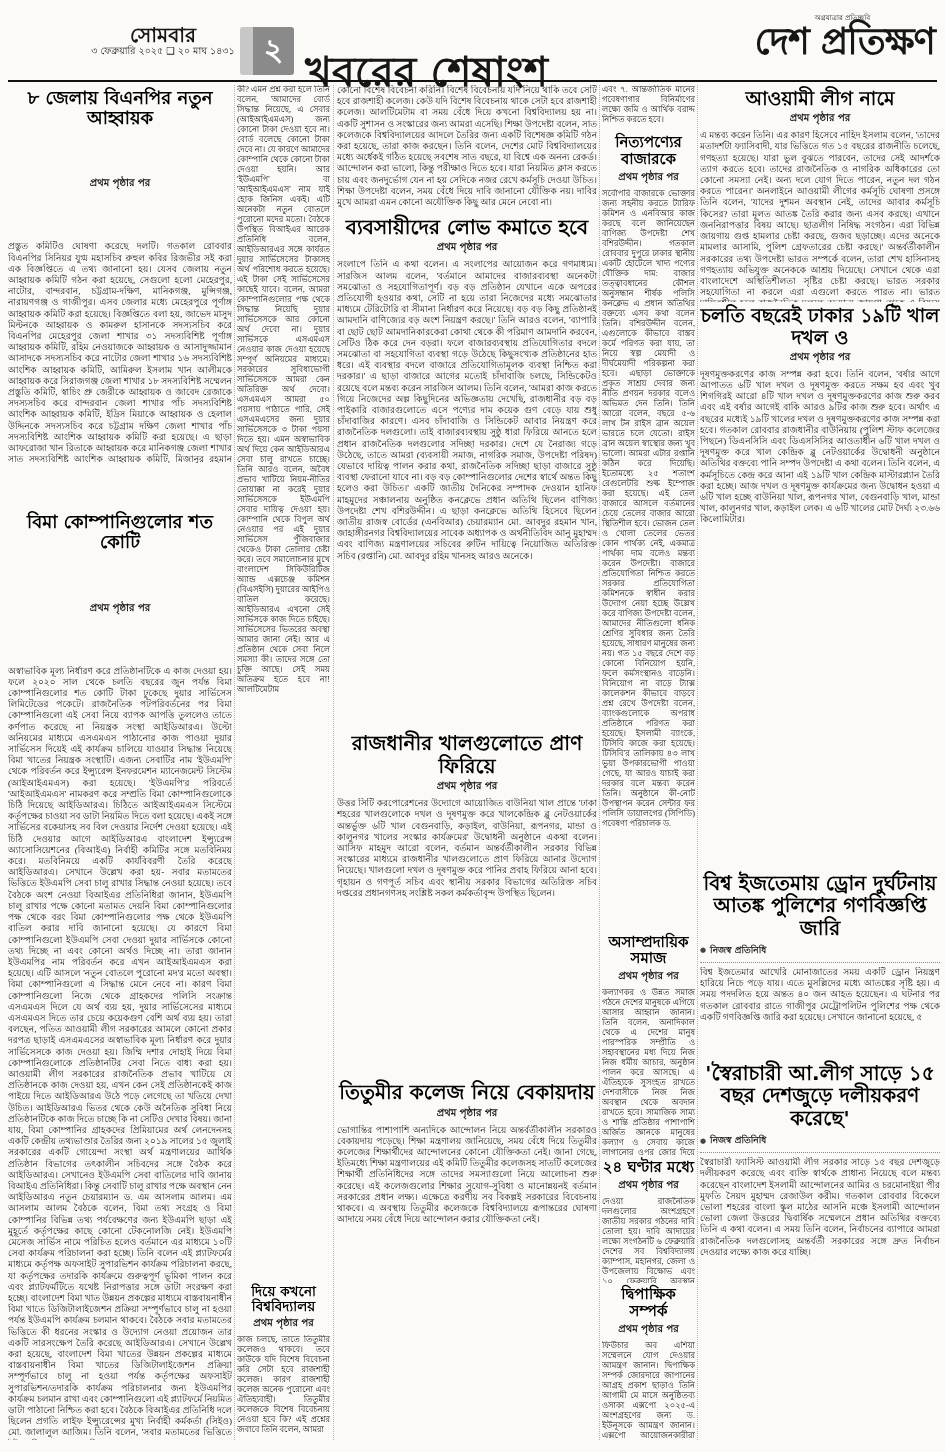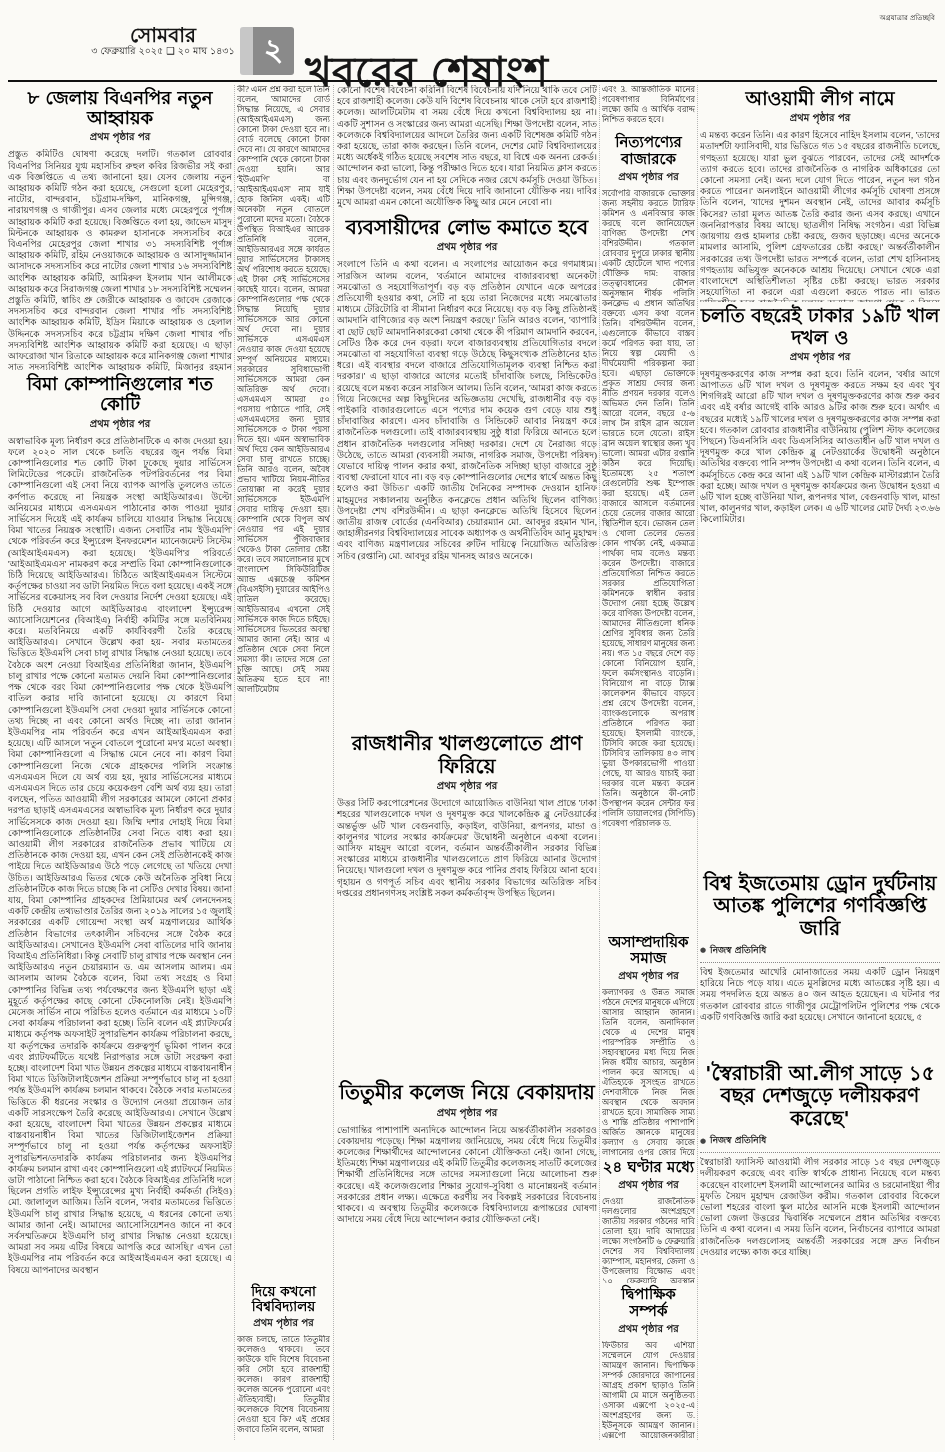--- a/index.html
+++ b/index.html
@@ -13,21 +13,21 @@
   #page-badge{position:absolute;left:240px;top:27px;width:54px;height:48px;display:flex;border-radius:3px;overflow:hidden;}
   #page-badge .strip{width:13px;background:#c7c7c7;}
   #page-badge .num{flex:1;background:#8a8a8a;color:#fff;font-weight:bold;font-size:30px;
         display:flex;align-items:center;justify-content:center;}
   #section-title{position:absolute;left:305px;top:24px;font-size:41px;font-weight:bold;letter-spacing:0;margin-top:16px;}
   #masthead{position:absolute;right:10px;top:14px;text-align:left;}
   #masthead-tagline{font-size:7px;line-height:8px;margin-left:60px;}
   #masthead-logo{font-size:37px;font-weight:bold;line-height:40px;letter-spacing:-1px;}
   
   .col{position:absolute;top:85px;bottom:12px;display:flex;flex-direction:column;overflow:hidden;}
-  #blockA{left:8px;width:224px;}
+  #blockA{left:8px;width:224px;gap:46px;}
   #colB{left:237px;width:93px;}
   #blockC{left:337px;width:260px;}
   #colD{left:602px;width:93px;}
   #blockE{left:700px;width:240px;}
   .vsep{position:absolute;top:85px;bottom:12px;width:0;border-left:1px dotted #b5b5b5;}
   
   .headline{font-weight:bold;text-align:center;color:#000;line-height:1.12;margin:3px 0 1px;flex:0 0 auto;}
   .h-a{font-size:18px;}
   .h-b{font-size:13.5px;}
   .h-c{font-size:20px;}
@@ -55,20 +55,21 @@
 
   <div id="page-badge">
     <div class="strip"></div>
     <div class="num">২</div>
   </div>
 
   <div id="section-title">খবরের শেষাংশ</div>
 
   <div id="masthead">
     <div id="masthead-tagline">অগ্রযাত্রার প্রতিচ্ছবি</div>
+    <div id="masthead-logo">দেশ প্রতিক্ষণ</div>
   </div>
 
   <div id="header-rule"></div>
 
   <div class="vsep" style="left:234px"></div>
   <div class="vsep" style="left:333px"></div>
   <div class="vsep" style="left:599px"></div>
   <div class="vsep" style="left:697px"></div>
 
   <div id="blockA" class="col">
@@ -98,21 +99,21 @@
     <div class="headline h-c">রাজধানীর খালগুলোতে প্রাণ ফিরিয়ে</div>
     <div class="sub">প্রথম পৃষ্ঠার পর</div>
     <div class="body-txt wide" style="height:280px">উত্তর সিটি করপোরেশনের উদ্যোগে আয়োজিত বাউনিয়া খাল প্রান্তে 'ঢাকা শহরের খালগুলোকে দখল ও দূষণমুক্ত করে খালকেন্দ্রিক ব্লু নেটওয়ার্কের অন্তর্ভুক্ত ৬টি খাল বেগুনবাড়ি, কড়াইল, বাউনিয়া, রূপনগর, মান্ডা ও কালুনগর খালের সংস্কার কার্যক্রমের' উদ্বোধনী অনুষ্ঠানে একথা বলেন। আসিফ মাহমুদ আরো বলেন, বর্তমান অন্তর্বর্তীকালীন সরকার বিভিন্ন সংস্কারের মাধ্যমে রাজধানীর খালগুলোতে প্রাণ ফিরিয়ে আনার উদ্যোগ নিয়েছে। খালগুলো দখল ও দূষণমুক্ত করে পানির প্রবাহ ফিরিয়ে আনা হবে। গৃহায়ন ও গণপূর্ত সচিব এবং স্থানীয় সরকার বিভাগের অতিরিক্ত সচিব দপ্তরের প্রধানগণসহ সংশ্লিষ্ট সকল কর্মকর্তাবৃন্দ উপস্থিত ছিলেন।</div>
 
     <div class="headline h-c">তিতুমীর কলেজ নিয়ে বেকায়দায়</div>
     <div class="sub">প্রথম পৃষ্ঠার পর</div>
     <div class="body-txt wide fill">ভোগান্তির পাশাপাশি অন্যদিকে আন্দোলন নিয়ে অন্তর্বর্তীকালীন সরকারও বেকায়দায় পড়েছে। শিক্ষা মন্ত্রণালয় জানিয়েছে, সময় বেঁধে দিয়ে তিতুমীর কলেজের শিক্ষার্থীদের আন্দোলনের কোনো যৌক্তিকতা নেই। জানা গেছে, ইতিমধ্যে শিক্ষা মন্ত্রণালয়ের এই কমিটি তিতুমীর কলেজসহ সাতটি কলেজের শিক্ষার্থী প্রতিনিধিদের সঙ্গে তাদের সমস্যাগুলো নিয়ে আলোচনা শুরু করেছে। এই কলেজগুলোর শিক্ষার সুযোগ-সুবিধা ও মানোন্নয়নই বর্তমান সরকারের প্রধান লক্ষ্য। এক্ষেত্রে করণীয় সব বিকল্পই সরকারের বিবেচনায় থাকবে। এ অবস্থায় তিতুমীর কলেজকে বিশ্ববিদ্যালয়ে রূপান্তরের ঘোষণা আদায়ে সময় বেঁধে দিয়ে আন্দোলন করার যৌক্তিকতা নেই।</div>
   </div>
 
   <div id="colD" class="col">
-    <div class="body-txt narrow" style="height:46px">এবং 3. আন্তর্জাতিক মানের গবেষণাগার বিনির্মাণের লক্ষ্যে জমি ও আর্থিক বরাদ্দ নিশ্চিত করতে হবে।</div>
+    <div class="body-txt narrow" style="height:46px">এবং ৭. আন্তর্জাতিক মানের গবেষণাগার বিনির্মাণের লক্ষ্যে জমি ও আর্থিক বরাদ্দ নিশ্চিত করতে হবে।</div>
 
     <div class="headline h-d">নিত্যপণ্যের বাজারকে</div>
     <div class="sub">প্রথম পৃষ্ঠার পর</div>
     <div class="body-txt narrow" style="height:742px">সর্বোপরি বাজারকে ভোক্তার জন্য সহনীয় করতে ট্যারিফ কমিশন ও এনবিআর কাজ করছে বলে জানিয়েছেন বাণিজ্য উপদেষ্টা শেখ বশিরউদ্দীন। গতকাল রোববার দুপুরে ঢাকার স্থানীয় একটি হোটেলে খাদ্য পণ্যের যৌক্তিক দাম: বাজার তত্ত্বাবধানের কৌশল অনুসন্ধান শীর্ষক পলিসি কনক্লেভ এ প্রধান অতিথির বক্তব্যে এসব কথা বলেন তিনি। বশিরউদ্দীন বলেন, এগুলোকে কীভাবে বাস্তব কর্মে পরিণত করা যায়, তা নিয়ে স্বল্প মেয়াদী ও দীর্ঘমেয়াদী পরিকল্পনা করা হবে। এছাড়া ভোক্তাকে প্রকৃত সাশ্রয় দেবার জন্য নীতি প্রণয়ন দরকার বলেও অভিমত দেন তিনি। তিনি আরো বলেন, বছরে ৫-৬ লাখ টন রাইস ব্রান অয়েল ভারতে চলে যেতো। রাইস ব্রান অয়েল স্বাস্থ্যের জন্য খুব ভালো। আমরা এটার রপ্তানি কঠিন করে দিয়েছি। ইতোমধ্যে ২৫ শতাংশ রেগুলেটরি শুল্ক ইম্পোজ করা হয়েছে। এই তেল বাজারে আসলে বর্তমানের চেয়ে তেলের বাজার আরো স্থিতিশীল হবে। ভোজন তেল ও খোলা তেলের ভেতর কোন পার্থক্য নেই, একমাত্র পার্থক্য দাম বলেও মন্তব্য করেন উপদেষ্টা। বাজারে প্রতিযোগিতা নিশ্চিত করতে সরকার প্রতিযোগিতা কমিশনকে স্বাধীন করার উদ্যোগ নেয়া হচ্ছে উল্লেখ করে বাণিজ্য উপদেষ্টা বলেন, আমাদের নীতিগুলো ধনিক শ্রেণির সুবিধার জন্য তৈরি হয়েছে, সাধারণ মানুষের জন্য নয়। গত ১৫ বছরে দেশে বড় কোনো বিনিয়োগ হয়নি, ফলে কর্মসংস্থানও বাড়েনি। বিনিয়োগ না বাড়ে ট্যাক্স কালেকশন কীভাবে বাড়বে প্রশ্ন রেখে উপদেষ্টা বলেন, ব্যাংকগুলোকে অপরাধ প্রতিষ্ঠানে পরিণত করা হয়েছে। ইসলামী ব্যাংকে, টিসিবি কাজে করা হয়েছে। টিসিবি'র তালিকায় ৪৩ লাখ ভুয়া উপকারভোগী পাওয়া গেছে, যা আরও যাচাই করা দরকার বলে মন্তব্য করেন তিনি। অনুষ্ঠানে কী-নোট উপস্থাপন করেন সেন্টার ফর পলিসি ডায়ালগের (সিপিডি) গবেষণা পরিচালক ড.</div>
 
     <div class="headline h-d">অসাম্প্রদায়িক সমাজ</div>
     <div class="sub">প্রথম পৃষ্ঠার পর</div>
     <div class="body-txt narrow" style="height:168px">কল্যাণকর ও উন্নত সমাজ গঠনে দেশের মানুষকে এগিয়ে আসার আহ্বান জানান। তিনি বলেন, অনাদিকাল থেকে এ দেশের মানুষ পারস্পরিক সম্প্রীতি ও সহাবস্থানের মধ্য দিয়ে নিজ নিজ ধর্মীয় আচার, অনুষ্ঠান পালন করে আসছে। এ ঐতিহ্যকে সুসংহত রাখতে দেশবাসীকে নিজ নিজ অবস্থান থেকে অবদান রাখতে হবে। সামাজিক সাম্য ও শান্তি প্রতিষ্ঠার পাশাপাশি অর্জিত জ্ঞানকে মানুষের কল্যাণ ও সেবায় কাজে লাগানোর ওপর জোর দিয়ে রাষ্ট্রপতি জ্ঞানভিত্তিক, সৌহার্দ্যপূর্ণ ও বৈষম্যমুক্ত এক নতুন বাংলাদেশ বিনির্মাণের আহ্বান জানান।</div>
 
     <div class="headline h-d">২৪ ঘণ্টার মধ্যে</div>

